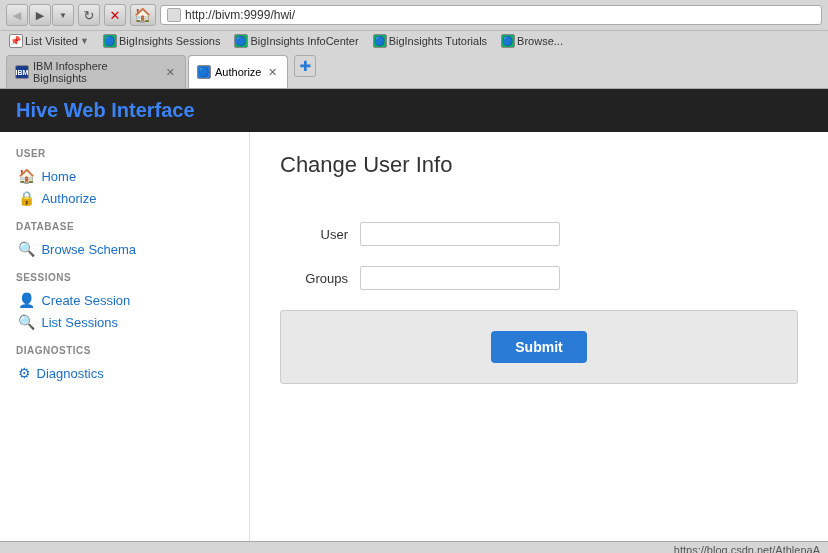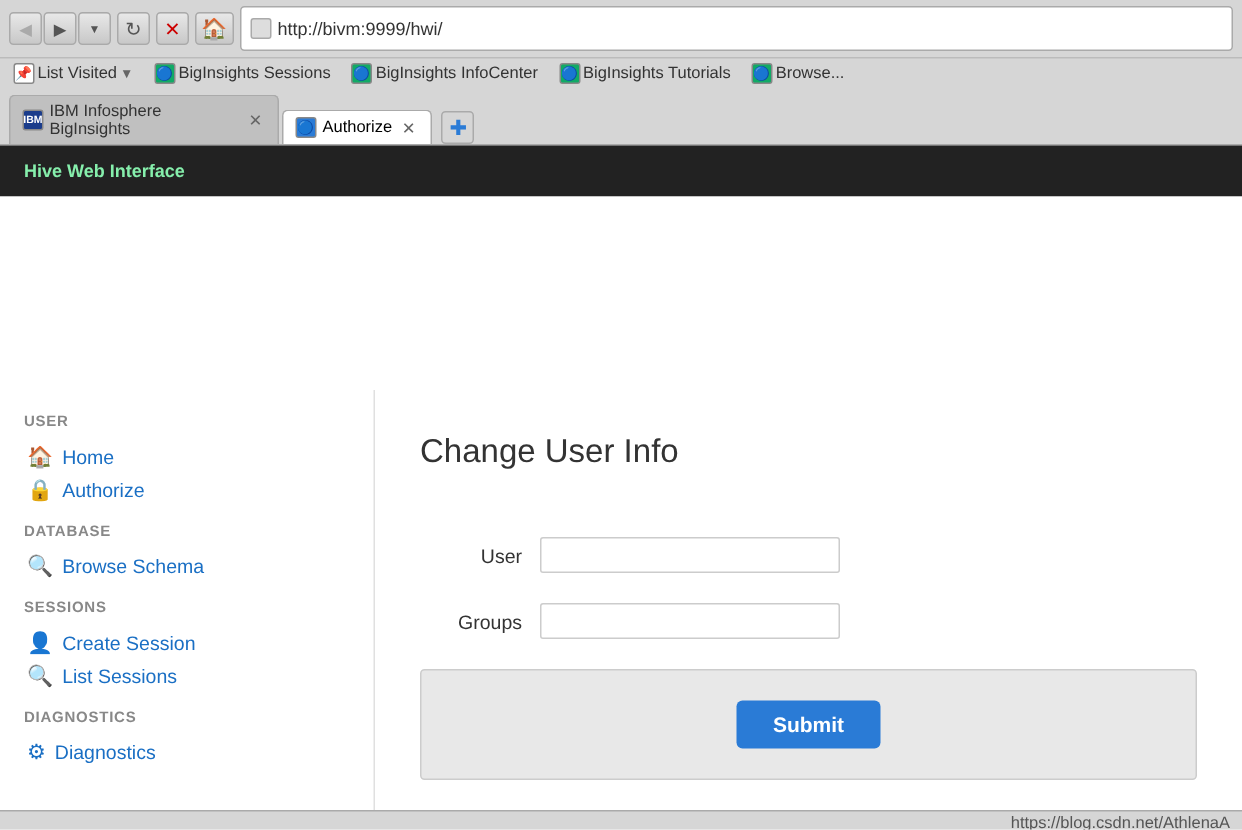--- a/index.html
+++ b/index.html
@@ -9,45 +9,45 @@
     .browser-chrome { background: #d6d6d6; border-bottom: 1px solid #aaa; }
 
     
     .toolbar { display: flex; align-items: center; padding: 4px 6px; gap: 4px; background: #d6d6d6; }
     .nav-btn { width: 22px; height: 22px; background: linear-gradient(to bottom, #e8e8e8, #c8c8c8); border: 1px solid #aaa; border-radius: 3px; display: flex; align-items: center; justify-content: center; cursor: pointer; font-size: 11px; color: #555; }
     .nav-btn.disabled { color: #aaa; }
     .nav-group { display: flex; gap: 1px; }
     .refresh-btn { width: 22px; height: 22px; background: linear-gradient(to bottom, #e8e8e8, #c8c8c8); border: 1px solid #aaa; border-radius: 3px; display: flex; align-items: center; justify-content: center; cursor: pointer; color: #555; font-size: 13px; }
     .stop-btn { width: 22px; height: 22px; background: linear-gradient(to bottom, #e8e8e8, #c8c8c8); border: 1px solid #aaa; border-radius: 3px; display: flex; align-items: center; justify-content: center; cursor: pointer; color: #c00; font-size: 13px; }
     .home-btn { width: 26px; height: 22px; background: linear-gradient(to bottom, #e8e8e8, #c8c8c8); border: 1px solid #aaa; border-radius: 3px; display: flex; align-items: center; justify-content: center; cursor: pointer; font-size: 14px; }
-    .address-bar { flex: 1; height: 30px; background: white; border: 1px solid #aaa; border-radius: 3px; padding: 0 6px; font-size: 12px; display: flex; align-items: center; gap: 4px; }
+    .address-bar { flex: 1; height: 20px; background: white; border: 1px solid #aaa; border-radius: 3px; padding: 0 6px; font-size: 12px; display: flex; align-items: center; gap: 4px; }
     .address-icon { width: 14px; height: 14px; background: #ddd; border: 1px solid #aaa; border-radius: 2px; flex-shrink: 0; }
     .address-text { font-size: 12px; color: #333; }
 
     
     .bookmarks-bar { display: flex; align-items: center; padding: 2px 6px; gap: 8px; background: #d6d6d6; border-top: 1px solid #bbb; font-size: 11px; }
     .bookmark-item { display: flex; align-items: center; gap: 2px; color: #333; cursor: pointer; padding: 1px 3px; border-radius: 2px; white-space: nowrap; }
     .bm-icon { width: 14px; height: 14px; border: 1px solid #888; border-radius: 2px; background: #fff; flex-shrink: 0; display: flex; align-items: center; justify-content: center; font-size: 9px; }
     .bm-arrow { font-size: 9px; color: #666; }
 
     
-    .tabs-bar { display: flex; align-items: flex-end; padding: 4px 6px 0; background: #d6d6d6; gap: 2px; }
+    .tabs-bar { display: flex; padding: 4px 6px 0; background: #d6d6d6; gap: 2px; }
     .tab { display: flex; align-items: center; gap: 4px; padding: 4px 8px; background: #c0c0c0; border: 1px solid #aaa; border-bottom: none; border-radius: 4px 4px 0 0; cursor: pointer; font-size: 11px; color: #333; max-width: 180px; }
     .tab.active { background: white; color: #000; }
     .tab-icon { width: 14px; height: 14px; border: 1px solid #888; border-radius: 2px; background: #1a6; display: flex; align-items: center; justify-content: center; font-size: 8px; color: white; flex-shrink: 0; }
     .tab-icon.ibm { background: #1a3c8b; color: white; font-size: 7px; font-weight: bold; }
     .tab-icon.auth { background: #2a7bd6; color: white; font-size: 9px; }
     .tab-close { width: 14px; height: 14px; display: flex; align-items: center; justify-content: center; color: #666; border-radius: 2px; cursor: pointer; font-size: 11px; }
     .tab-new { width: 22px; height: 22px; display: flex; align-items: center; justify-content: center; color: #2a7bd6; border: 1px solid #aaa; border-radius: 3px; background: #d6d6d6; cursor: pointer; font-size: 14px; margin-left: 4px; }
 
     
-    .app-header { background: #222; color: #86efac; padding: 10px 16px; font-size: 12px; font-weight: bold; }
-
-    
-    .content-area { display: flex; background: white; height: calc(553px - 22px - 20px - 28px - 42px - 32px); align-items: flex-end; }
+    .app-header { background: #222; color: #3b82f6; padding: 10px 16px; font-size: 20px; font-weight: bold; }
+
+    
+    .content-area { display: flex; background: white; height: calc(553px - 22px - 20px - 28px - 42px - 32px); }
 
     
     .sidebar { width: 250px; padding: 16px; background: white; border-right: 1px solid #e0e0e0; flex-shrink: 0; }
     .sidebar-section { margin-bottom: 12px; }
     .sidebar-section-title { font-size: 10px; font-weight: bold; color: #888; letter-spacing: 0.5px; margin-bottom: 6px; text-transform: uppercase; }
     .sidebar-item { display: flex; align-items: center; gap: 6px; padding: 3px 2px; color: #1a6fc4; cursor: pointer; font-size: 13px; }
     .sidebar-icon { font-size: 14px; color: #1a6fc4; }
 
     
     .main-content { flex: 1; padding: 20px 30px; background: white; }

